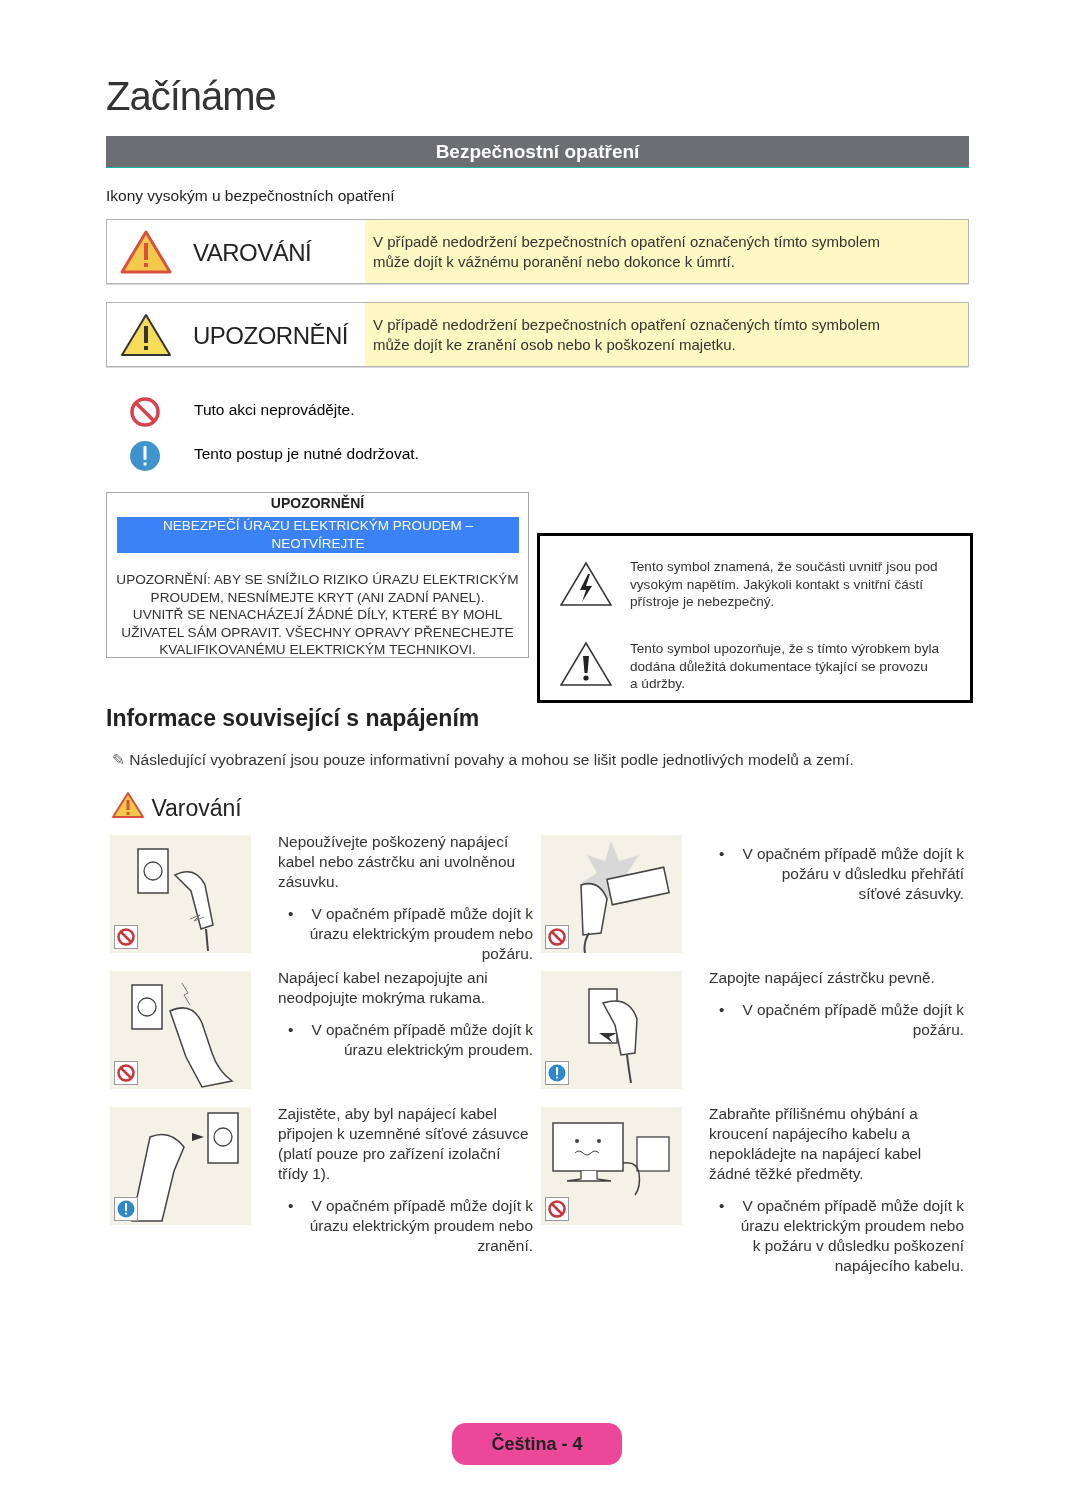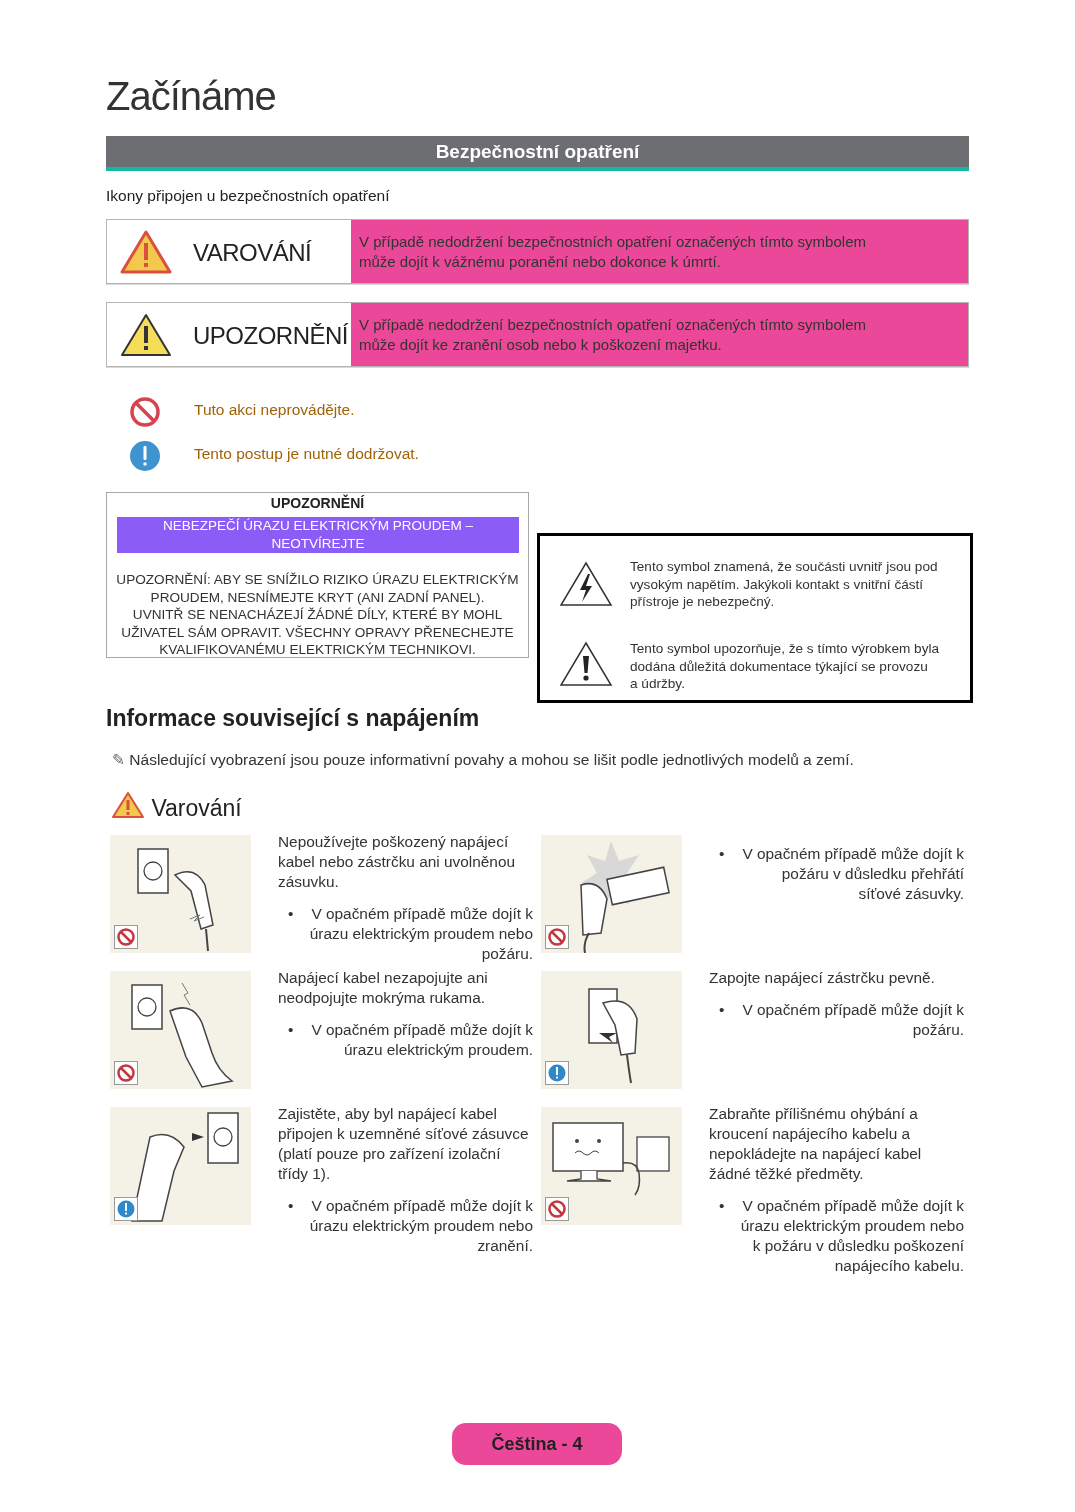--- a/index.html
+++ b/index.html
@@ -1,34 +1,34 @@
 <!DOCTYPE html>
 <html><head>
 <meta charset="utf-8">
 <style>
   html, body { margin: 0; padding: 0; background: #ffffff; }
   body { width: 1075px; height: 1512px; position: relative; font-family: "Liberation Sans", sans-serif; color: #222; overflow: hidden; }
   .abs { position: absolute; }
   .page-title { left: 106px; top: 74px; font-size: 40px; font-weight: normal; color: #333; letter-spacing: -1px; }
-  .section-bar { left: 106px; top: 136px; width: 863px; height: 31px; background: #6d6e71; color: #fff; font-weight: bold; font-size: 19px; text-align: center; line-height: 31px; border-bottom: 4px solid #14b8a6; }
+  .section-bar { left: 106px; top: 136px; width: 863px; height: 31px; background: #6d6e71; color: #fff; font-weight: bold; font-size: 19px; text-align: center; line-height: 31px; border-bottom: 1px solid #14b8a6; }
   .subheading { left: 106px; top: 187px; font-size: 15.5px; color: #222; }
 
   .sym-box { left: 106px; width: 861px; height: 63px; border: 1px solid #b5b5b5; box-shadow: 0 1px 0 #d8d8d8; background: #fff; }
   .sym-box .left { position: absolute; left: 0; top: 0; width: 258px; height: 100%; }
-  .sym-box .right { position: absolute; left: 244px; top: 0; right: 0; height: 100%; background: #ec4899; padding-left: 22px; }
+  .sym-box .right { position: absolute; left: 258px; top: 0; right: 0; height: 100%; background: #fef9c3; padding-left: 22px; }
   .sym-box .right span { position: absolute; left: 8px; top: 12px; font-size: 15px; line-height: 20px; color: #333; }
   .sym-box .label { position: absolute; left: 86px; top: 19px; font-size: 24px; color: #222; letter-spacing: -0.5px; }
   .sym-box svg { position: absolute; left: 12px; top: 9px; }
 
   .icon-row { left: 128px; }
-  .icon-row .txt { position: absolute; left: 66px; top: 6px; font-size: 15.5px; color: #a16207; white-space: nowrap; }
+  .icon-row .txt { position: absolute; left: 66px; top: 6px; font-size: 15.5px; color: #000000; white-space: nowrap; }
 
   .caution-box { left: 106px; top: 492px; width: 421px; height: 164px; border: 1px solid #a8a8a8; }
   .caution-title { position: absolute; top: 2px; left: 0; width: 100%; text-align: center; font-size: 14px; font-weight: bold; color: #222; }
-  .caution-band { position: absolute; left: 10px; top: 24px; width: 402px; height: 36px; background: #8b5cf6; color: #fff; font-size: 13.5px; line-height: 18px; text-align: center; }
+  .caution-band { position: absolute; left: 10px; top: 24px; width: 402px; height: 36px; background: #3b82f6; color: #fff; font-size: 13.5px; line-height: 18px; text-align: center; }
   .caution-text { position: absolute; left: 4px; top: 78px; width: 413px; font-size: 13.6px; line-height: 17.6px; text-align: center; color: #333; }
 
   .symbols-box { left: 537px; top: 488px; width: 430px; height: 164px; border: 3px solid #000000; margin-top: 45px; }
   .symbols-box .desc { position: absolute; left: 90px; font-size: 13.6px; line-height: 17.5px; color: #333; width: 335px; }
 
   .h2 { left: 106px; top: 705px; font-size: 23px; font-weight: bold; color: #222; }
   .note { left: 112px; top: 751px; font-size: 15.5px; color: #333; white-space: nowrap; }
   .h3 { left: 111px; top: 791px; font-size: 23px; color: #222; }
 
   .item-img { width: 141px; height: 118px; background: #f4f1e6; overflow: hidden; }
@@ -41,21 +41,21 @@
 
   .footer-pill { left: 452px; top: 1423px; width: 170px; height: 42px; border-radius: 14px; background: #ec4899; text-align: center; line-height: 42px; font-size: 18px; font-weight: bold; color: #222; }
 </style>
 </head>
 <body>
 
 <div class="abs page-title">Začínáme</div>
 
 <div class="abs section-bar">Bezpečnostní opatření</div>
 
-<div class="abs subheading">Ikony připojen u bezpečnostních opatření</div>
+<div class="abs subheading">Ikony vysokým u bezpečnostních opatření</div>
 
 <div class="abs sym-box" style="top:219px;">
   <div class="left">
     <svg width="54" height="46" viewBox="0 0 54 46">
       <polygon points="27,3 51,43 3,43" fill="#f2c94c" stroke="#d9503f" stroke-width="3" stroke-linejoin="round"></polygon>
       <rect x="25" y="14" width="4" height="17" fill="#d9503f"></rect>
       <rect x="25" y="34" width="4" height="4" fill="#d9503f"></rect>
     </svg>
     <span class="label">VAROVÁNÍ</span>
   </div>

